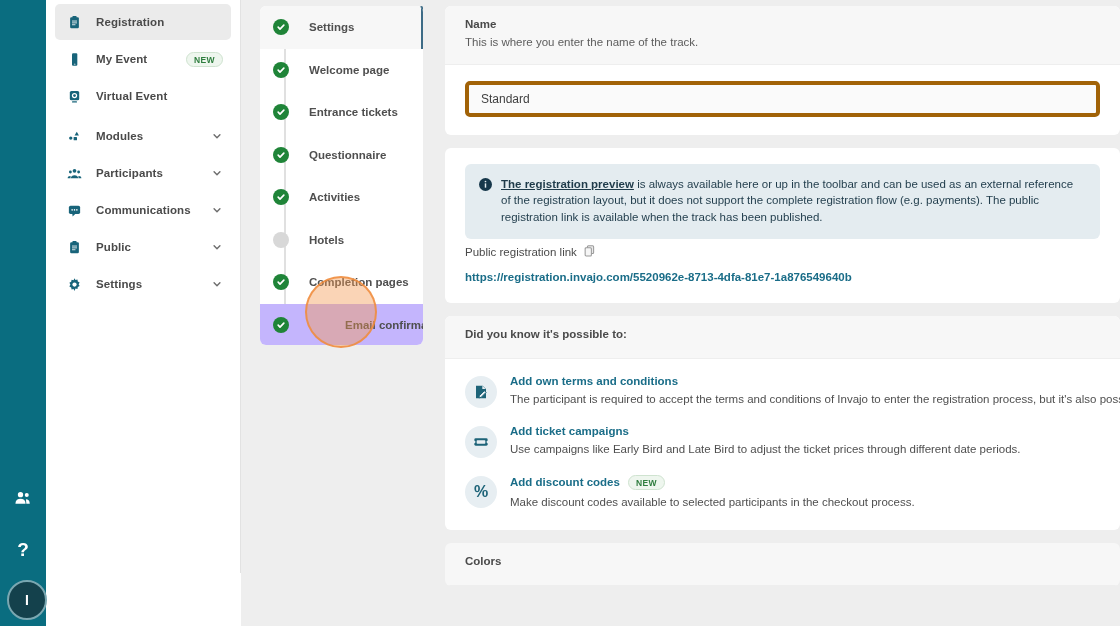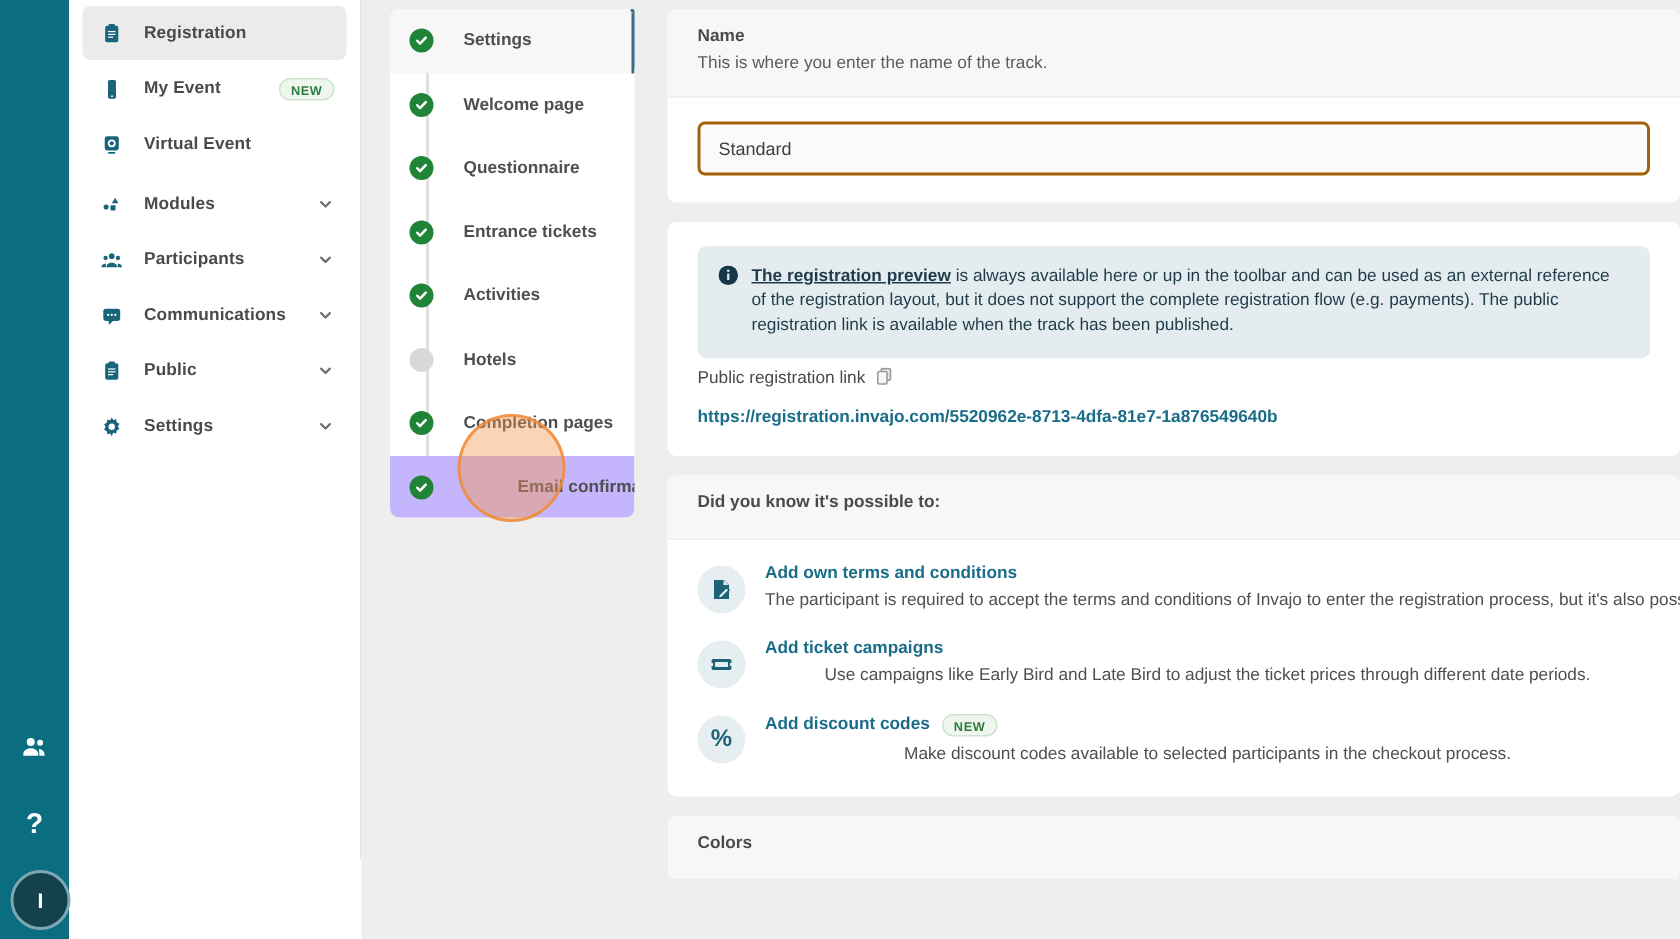--- a/index.html
+++ b/index.html
@@ -153,21 +153,21 @@
     margin-bottom: 5px;
   }
   .card-head p {
     font-size: 11.5px; color: #5c5c5c; line-height: 1.35;
   }
   .card-body { padding: 16px 20px 18px 20px; }
 
   .text-input {
     width: 100%; height: 36px;
     background: #fafafa;
-    border: 2px solid #a16207;
+    border: 4px solid #a16207;
     border-radius: 5px;
     padding: 0 12px;
     font-size: 12px; color: #3f3f3f;
     font-family: "Liberation Sans", sans-serif;
     display: flex; align-items: center;
   }
 
   .info-box {
     background: #e4ecf0;
     border-radius: 6px;
@@ -199,21 +199,21 @@
     gap: 13px; margin-bottom: 17px;
   }
   .dyk-row:last-child { margin-bottom: 2px; }
   .dyk-ico {
     flex: 0 0 32px; width: 32px; height: 32px; border-radius: 50%;
     background: #e7eef2;
     display: flex; align-items: center; justify-content: center;
     color: #1d6378;
     margin-top: 1px;
   }
-  .dyk-body { flex: 1 1 auto; min-width: 0; text-align: center; }
+  .dyk-body { flex: 1 1 auto; min-width: 0; }
   .dyk-title {
     font-size: 11.5px; font-weight: bold; color: #1a6d88;
     display: flex; align-items: center; gap: 8px;
     margin-bottom: 4px;
   }
   .dyk-desc {
     font-size: 11.5px; color: #4f4f4f; line-height: 1.4;
     white-space: nowrap;
   }
   .dyk-badge {
@@ -384,29 +384,29 @@
             </svg>
           </span>
           <span class="step-label">Welcome page</span>
         </div>
         <div class="step">
           <span class="step-dot done">
             <svg class="tick" width="10" height="10" viewBox="0 0 12 12" fill="none" stroke="#fff" stroke-width="2" stroke-linecap="round" stroke-linejoin="round" aria-hidden="true">
               <path d="M2.6 6.2l2.2 2.3 4.6-4.8"></path>
             </svg>
           </span>
+          <span class="step-label">Entrance tickets</span>
+        </div>
+        <div class="step">
+          <span class="step-dot done">
+            <svg class="tick" width="10" height="10" viewBox="0 0 12 12" fill="none" stroke="#fff" stroke-width="2" stroke-linecap="round" stroke-linejoin="round" aria-hidden="true">
+              <path d="M2.6 6.2l2.2 2.3 4.6-4.8"></path>
+            </svg>
+          </span>
           <span class="step-label">Questionnaire</span>
-        </div>
-        <div class="step">
-          <span class="step-dot done">
-            <svg class="tick" width="10" height="10" viewBox="0 0 12 12" fill="none" stroke="#fff" stroke-width="2" stroke-linecap="round" stroke-linejoin="round" aria-hidden="true">
-              <path d="M2.6 6.2l2.2 2.3 4.6-4.8"></path>
-            </svg>
-          </span>
-          <span class="step-label">Entrance tickets</span>
         </div>
         <div class="step">
           <span class="step-dot done">
             <svg class="tick" width="10" height="10" viewBox="0 0 12 12" fill="none" stroke="#fff" stroke-width="2" stroke-linecap="round" stroke-linejoin="round" aria-hidden="true">
               <path d="M2.6 6.2l2.2 2.3 4.6-4.8"></path>
             </svg>
           </span>
           <span class="step-label">Activities</span>
         </div>
         <div class="step">

